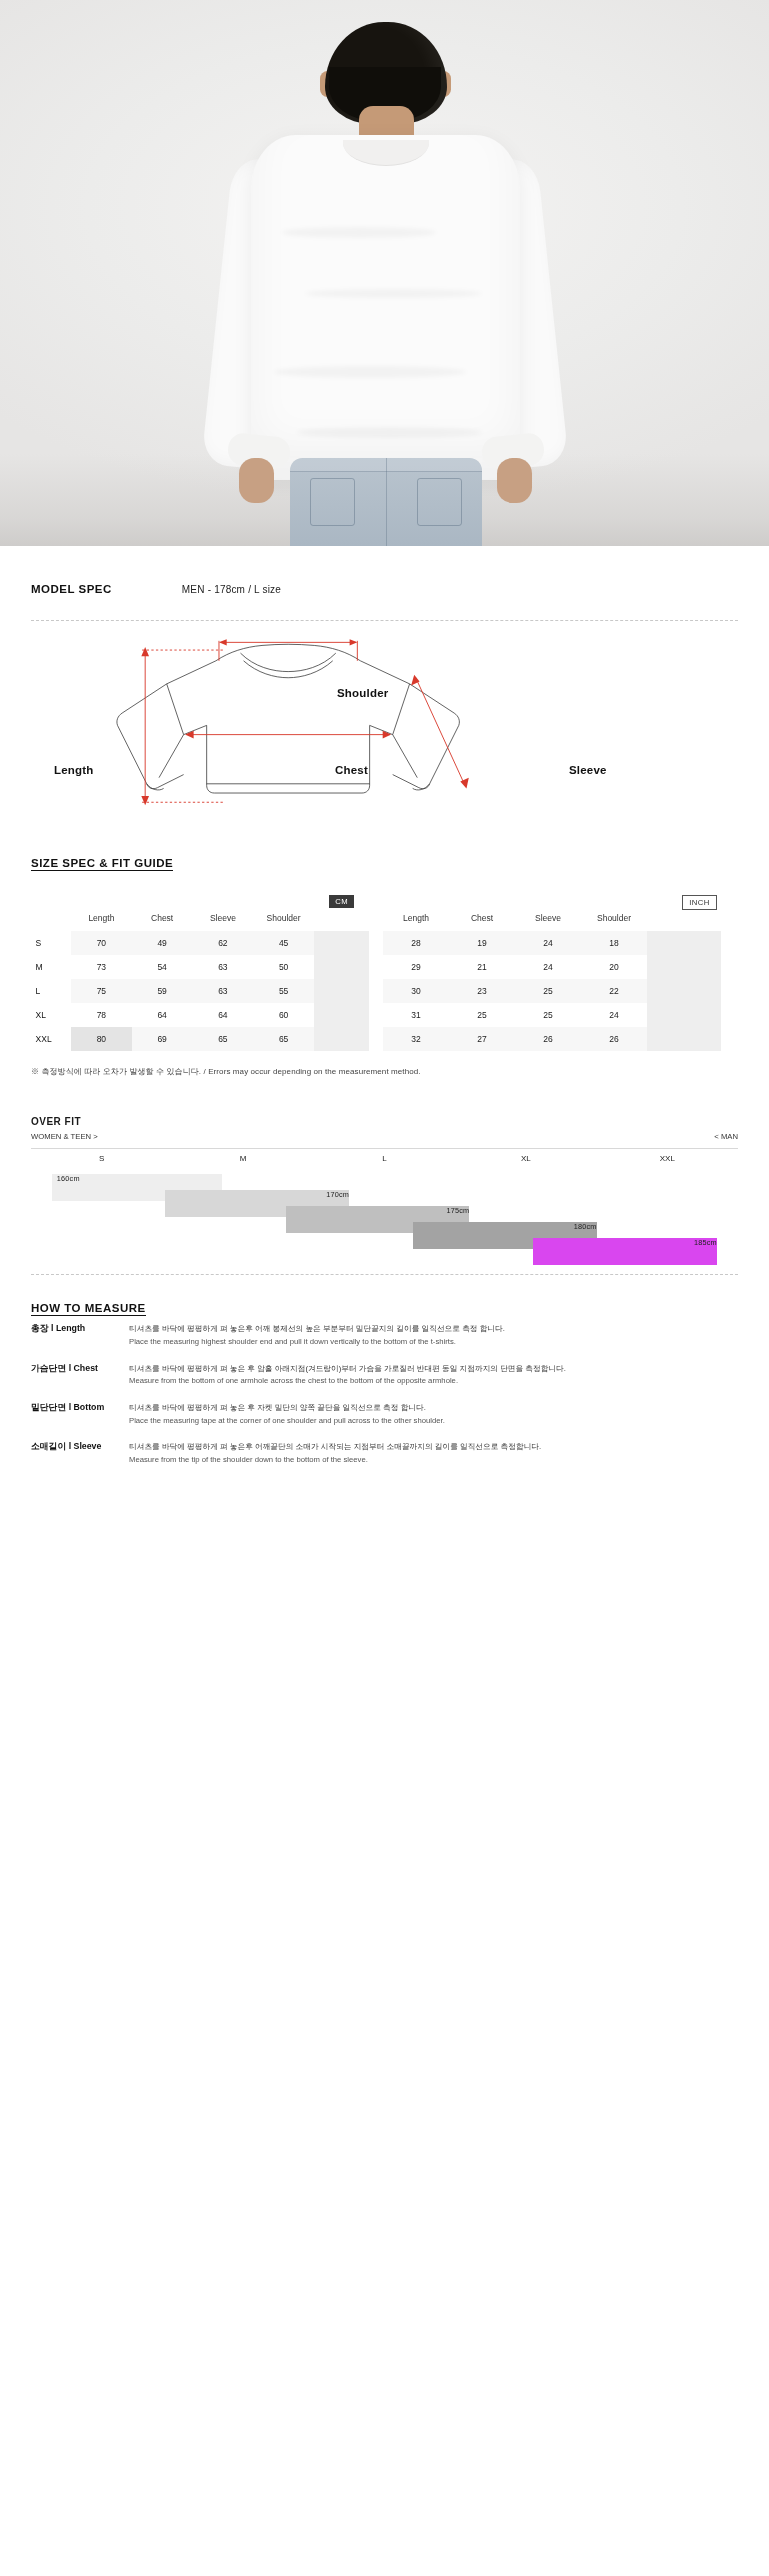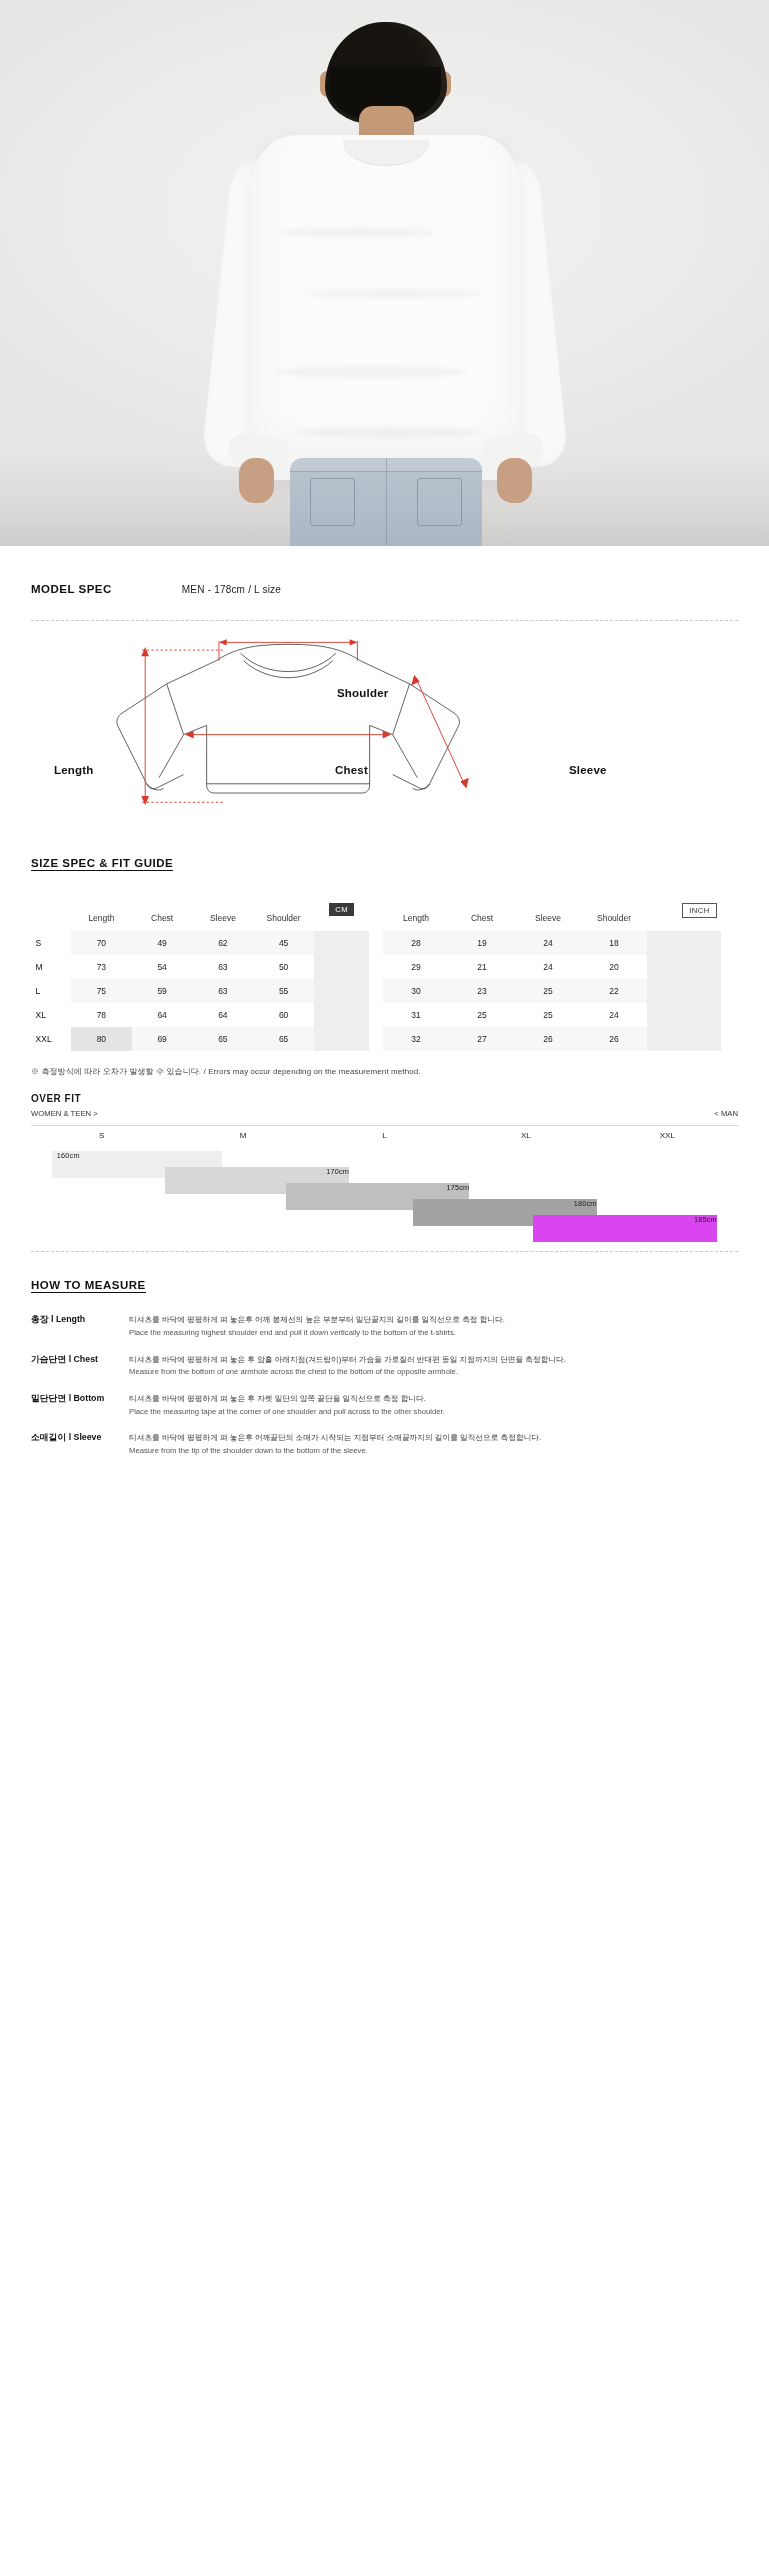--- a/index.html
+++ b/index.html
@@ -126,21 +126,21 @@
   }
   .dlabel.shoulder { left: 306px; top: 60px; }
   .dlabel.chest    { left: 304px; top: 137px; }
   .dlabel.length   { left: 23px;  top: 137px; }
   .dlabel.sleeve   { left: 538px; top: 137px; }
 
   
   .spec-head { margin-top: 23px; }
   .unit-badges { position: relative; height: 17px; margin-top: 15.4px; }
   .unit {
-    position: absolute; top: 16px; background: #3a3a3a; color: #fff;
+    position: absolute; top: 8px; background: #3a3a3a; color: #fff;
     font-size: 7.7px; letter-spacing: 0.4px; padding: 2.3px 6.2px;
   }
   .unit.cm { left: 298px; }
   .unit.inch { left: 651px; background: #fff; color: #333; border: 0.8px solid #555; }
 
   table.size { border-collapse: collapse; font-size: 8.5px; }
   table.size td, table.size th { font-weight: normal; }
   .size-tables { display: flex; gap: 14px; margin-top: 3.1px; }
   .size-tables table { width: 338px; table-layout: fixed; }
   table.size th {
@@ -150,35 +150,35 @@
   table.size td.lbl { text-align: left; padding-left: 4.6px; color: #111; }
   .cell-shade { background: #eeeeee; }
   .cell-shade2 { background: #e4e4e4; }
   .cell-plain { background: #f7f7f7; }
 
   .note {
     font-size: 8px; color: #444; margin-top: 15.4px; letter-spacing: 0.1px;
   }
 
   
-  .overfit { margin-top: 16px; }
+  .overfit { margin-top: 39px; }
   .overfit-title { font-size: 10px; font-weight: bold; letter-spacing: 0.5px; }
   .overfit-row { display: flex; justify-content: space-between; font-size: 7.7px; color: #333; margin-top: 4.6px; }
   .scale-head { display: flex; margin-top: 7.7px; border-top: 0.8px solid #d8d8d8; }
   .scale-head div { flex: 1; text-align: center; font-size: 8px; padding: 4.6px 0; color: #222; }
   .bars { position: relative; height: 80px; margin-top: 1.5px; }
   .bar {
     position: absolute; height: 27px; display: flex; align-items: flex-start;
     font-size: 7.3px; color: #222; padding-left: 4.6px; letter-spacing: 0.2px;
   }
   .bar span { position: relative; z-index: 2; }
 
   
   .htm { margin-top: 26px; }
-  .htm-list { margin-top: 14px; }
+  .htm-list { }
   .htm-item { display: flex; padding: 7px 0; align-items: flex-start; }
   .htm-key { width: 98px; font-size: 8.8px; font-weight: bold; color: #111; flex: 0 0 98px; }
   .htm-body { font-size: 7.7px; color: #333; line-height: 1.65; }
   .htm-body .en { color: #555; }
 </style>
 </head>
 <body>
 
 <div class="page">
 

